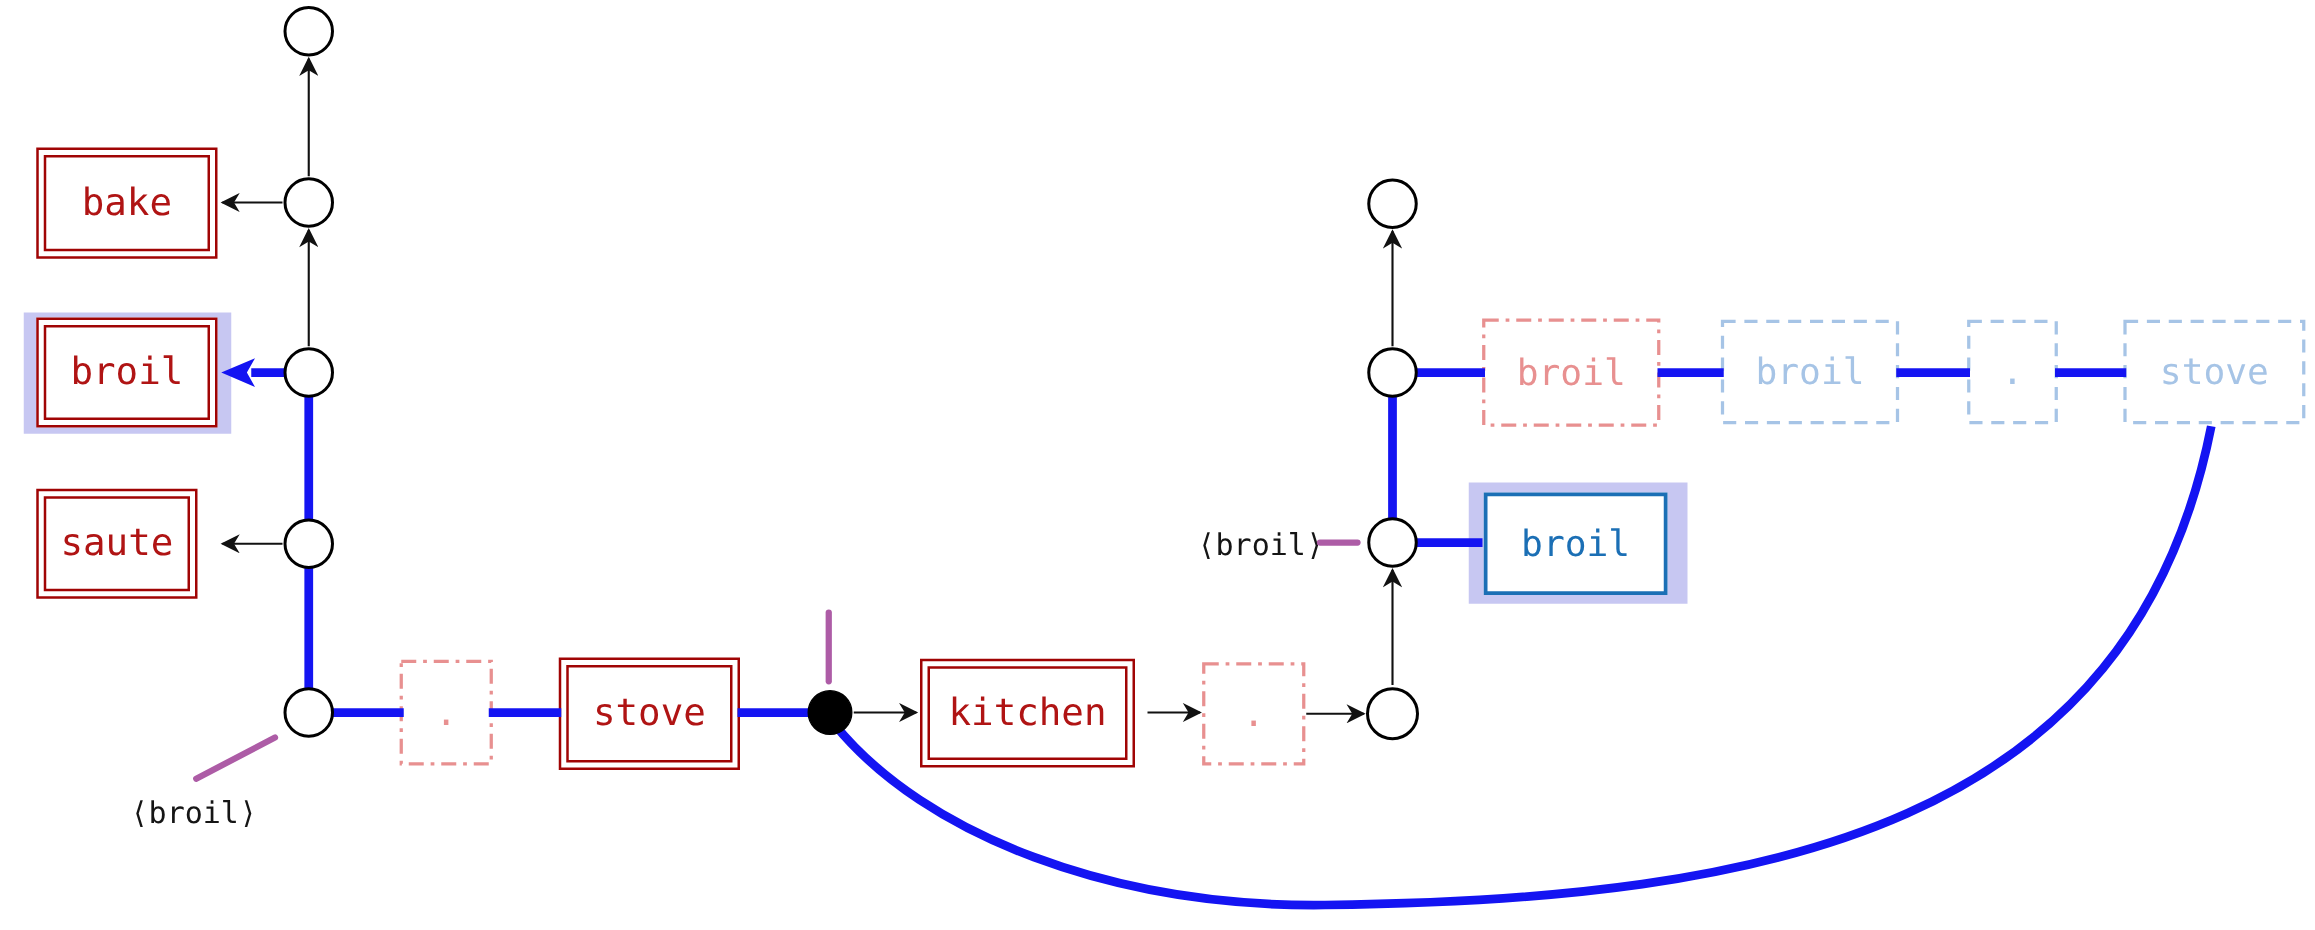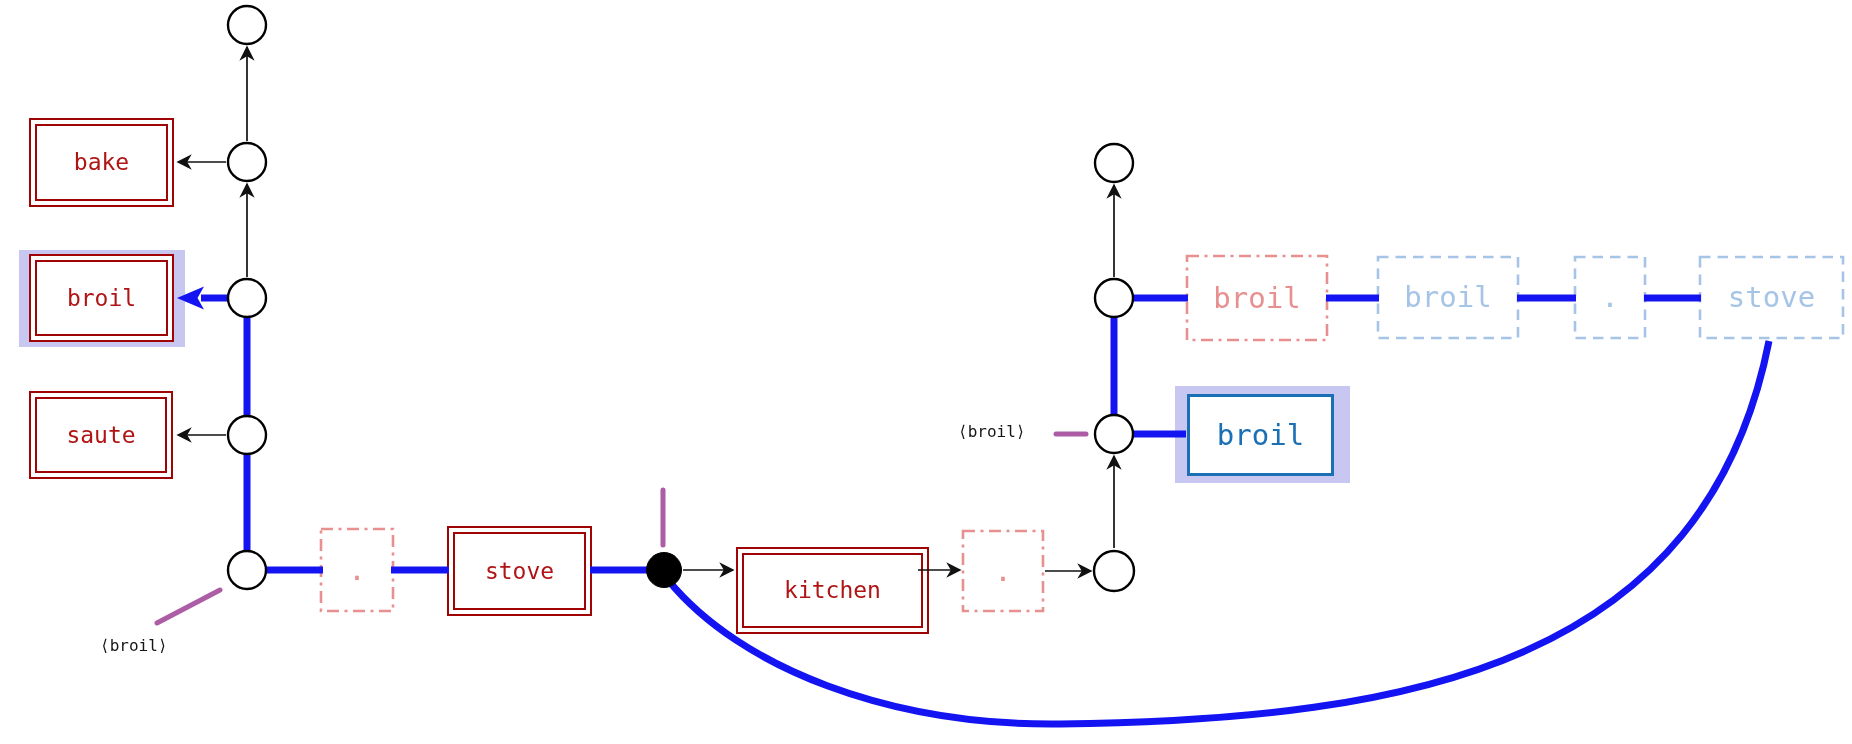--- a/index.html
+++ b/index.html
@@ -14,33 +14,33 @@
     --line-black:#111111;
   }
   html,body{margin:0;padding:0;background:#ffffff;}
   #diagram{
     position:relative;width:1852px;height:744px;background:#ffffff;overflow:hidden;
     font-family:"DejaVu Sans Mono","Liberation Mono",monospace;
   }
   
   .dbox{position:absolute;border:2.5px solid var(--box-red);box-sizing:border-box;background:#fff;}
   .dbox .din{position:absolute;inset:4px;border:2.5px solid var(--box-red);display:flex;align-items:center;justify-content:center;}
-  .dbox .lbl{color:var(--text-red);font-size:23px;line-height:1;}
+  .dbox .lbl{color:var(--text-red);font-size:30px;line-height:1;}
   
   .hl{position:absolute;background:var(--highlight-lavender);}
   
   .sbox{position:absolute;border:3px solid var(--selected-blue);box-sizing:border-box;background:#fff;
         display:flex;align-items:center;justify-content:center;}
   .sbox .lbl{color:var(--selected-blue);font-size:29px;line-height:1;}
   
   .gtxt{position:absolute;display:flex;align-items:center;justify-content:center;font-size:29px;line-height:1;}
   .gtxt.blue{color:var(--ghost-blue);}
   .gtxt.red{color:var(--ghost-red);}
   
-  .anchor{position:absolute;color:#151515;font-size:16px;line-height:1.1;text-align:left;white-space:nowrap;}
+  .anchor{position:absolute;color:#151515;font-size:24px;line-height:1.1;text-align:center;white-space:nowrap;}
   
   #overlay{position:absolute;left:0;top:0;pointer-events:none;}
   .e-blue{stroke:var(--edge-blue);stroke-width:7;fill:none;}
   .e-black{stroke:var(--line-black);stroke-width:1.7;fill:none;}
   .e-purple{stroke:var(--anchor-purple);stroke-width:5;stroke-linecap:round;fill:none;}
   .f-blue{fill:var(--edge-blue);stroke:none;}
   .node{fill:#ffffff;stroke:#000000;stroke-width:2.4;}
   .node-filled{fill:#000000;stroke:#000000;stroke-width:1;}
   .ghost-rect-red{fill:none;stroke:var(--ghost-red);stroke-width:2.6;stroke-dasharray:12 5.5 3 5.5;}
   .ghost-rect-blue{fill:none;stroke:var(--ghost-blue);stroke-width:2.6;stroke-dasharray:10.5 7;}
@@ -58,33 +58,33 @@
       <span class="lbl">bake</span>
     </div>
   </div>
 
   <div class="dbox" style="left:29px;top:254px;width:145px;height:88px">
     <div class="din">
       <span class="lbl">broil</span>
     </div>
   </div>
 
-  <div class="dbox" style="left:29px;top:391px;width:144px;height:88px">
+  <div class="dbox" style="left:29px;top:391px;width:129px;height:88px">
     <div class="din">
       <span class="lbl">saute</span>
     </div>
   </div>
 
   <div class="dbox" style="left:447px;top:526px;width:145px;height:90px">
     <div class="din">
       <span class="lbl">stove</span>
     </div>
   </div>
 
-  <div class="dbox" style="left:736px;top:547px;width:193px;height:87px">
+  <div class="dbox" style="left:736px;top:527px;width:172px;height:87px">
     <div class="din">
       <span class="lbl">kitchen</span>
     </div>
   </div>
 
   <div class="sbox" style="left:1187px;top:394px;width:147px;height:82px">
     <span class="lbl">broil</span>
   </div>
 
   <div class="gtxt red" style="left:321px;top:529px;width:72px;height:82px">.</div>

